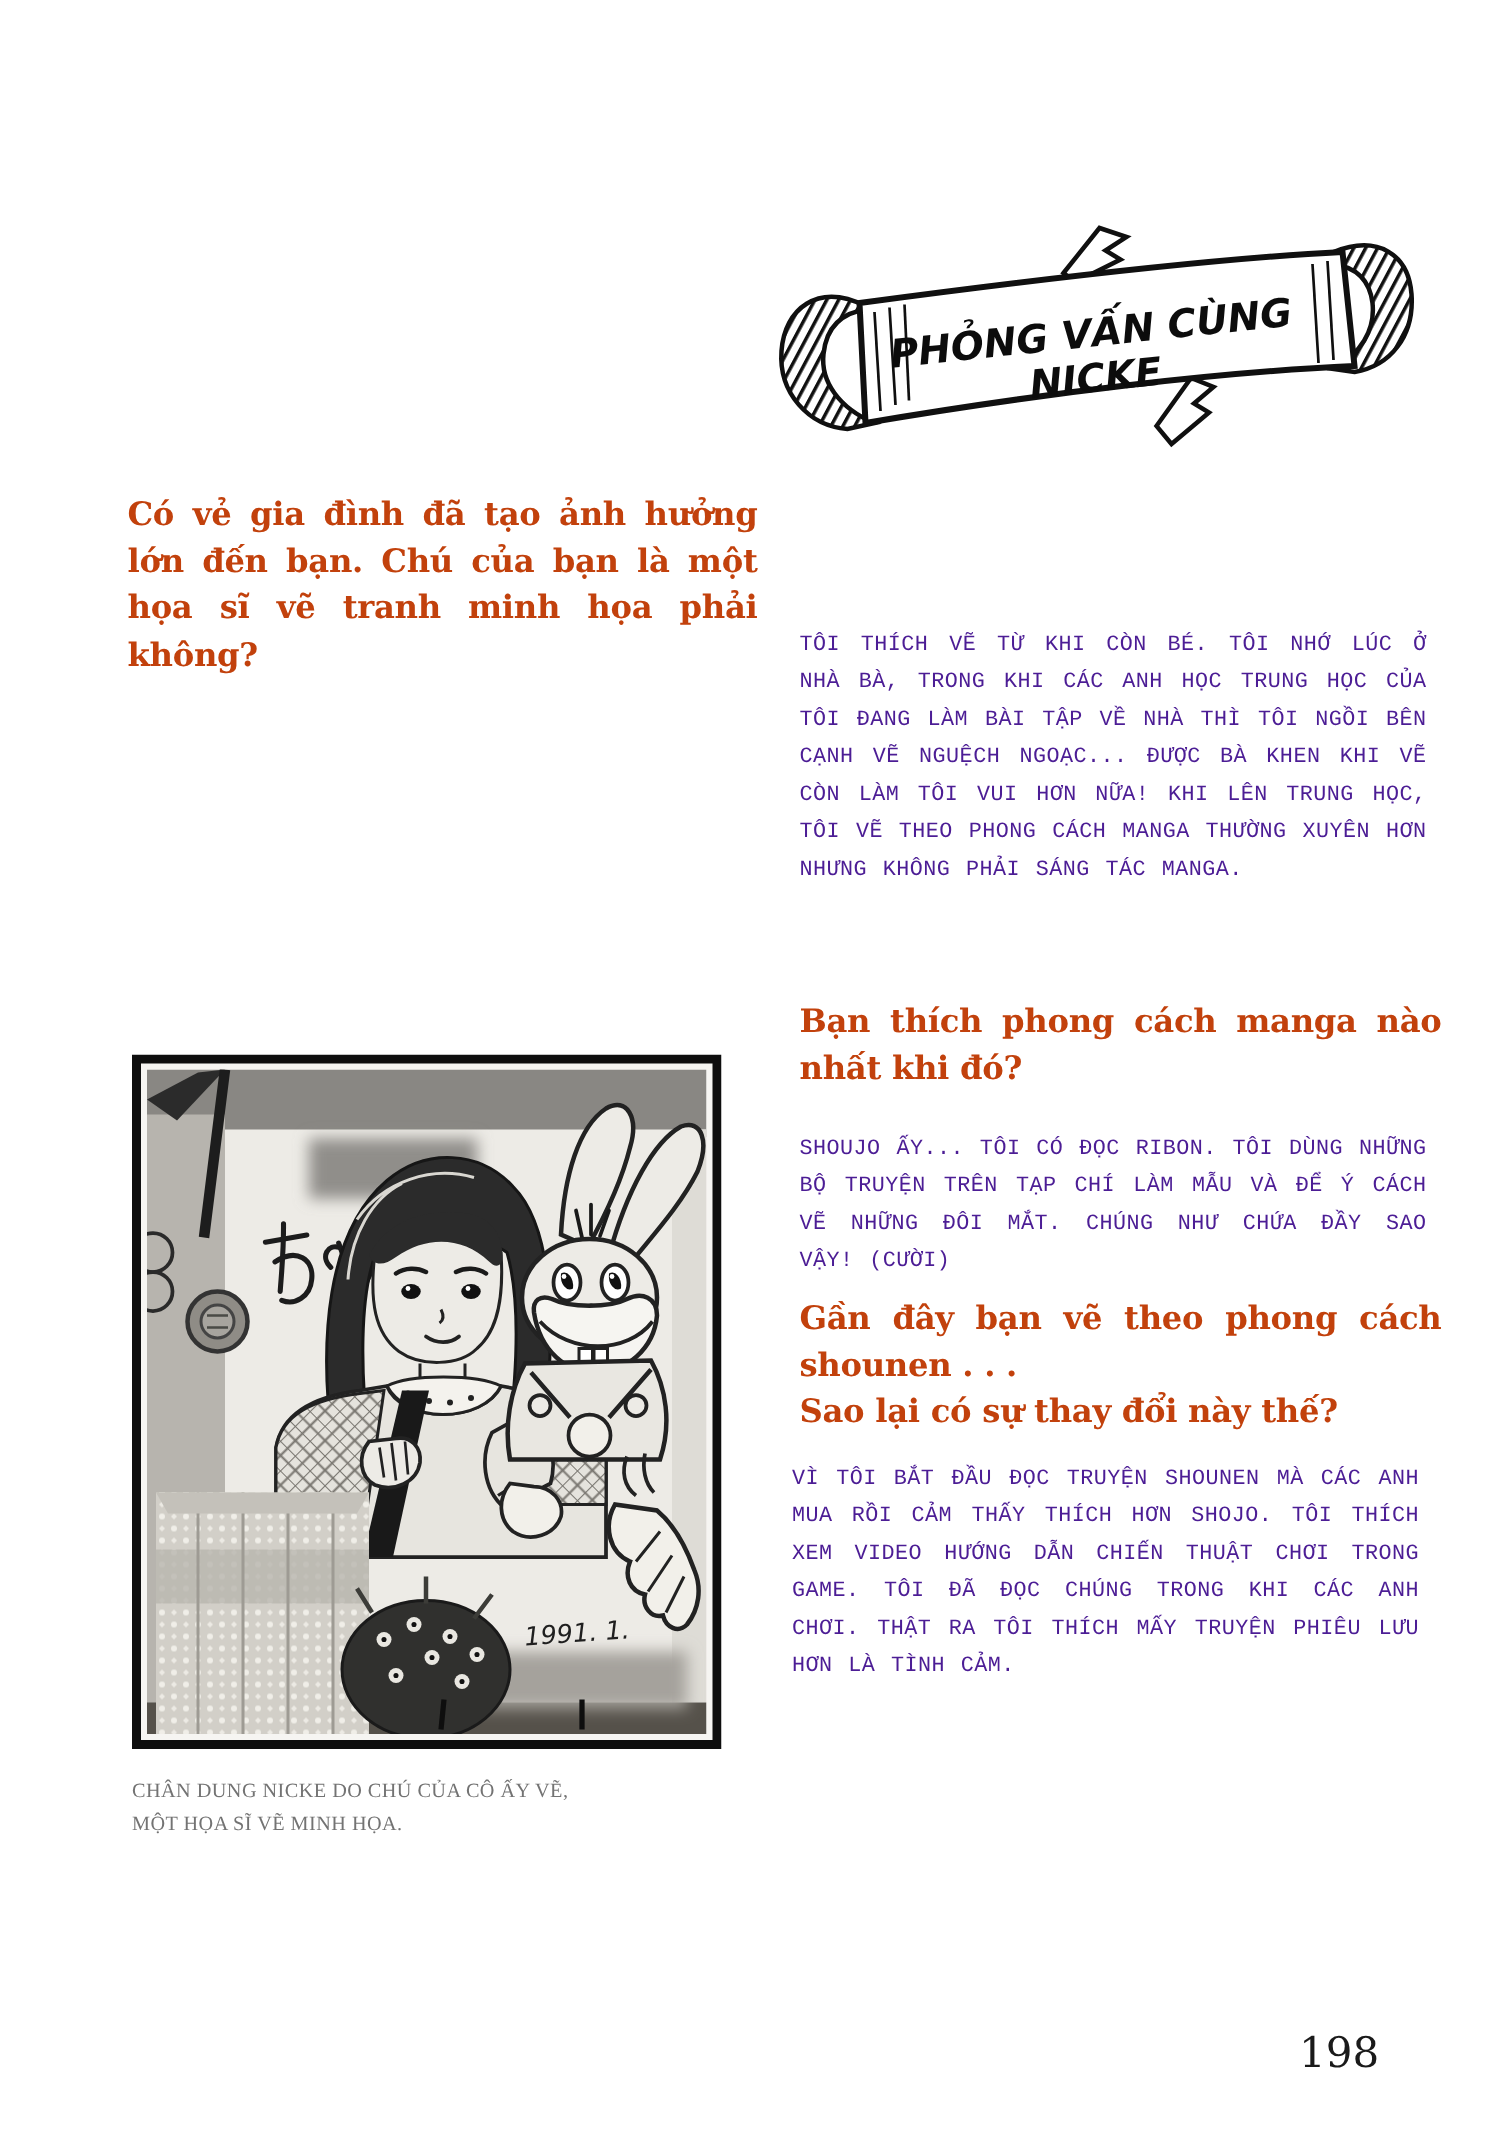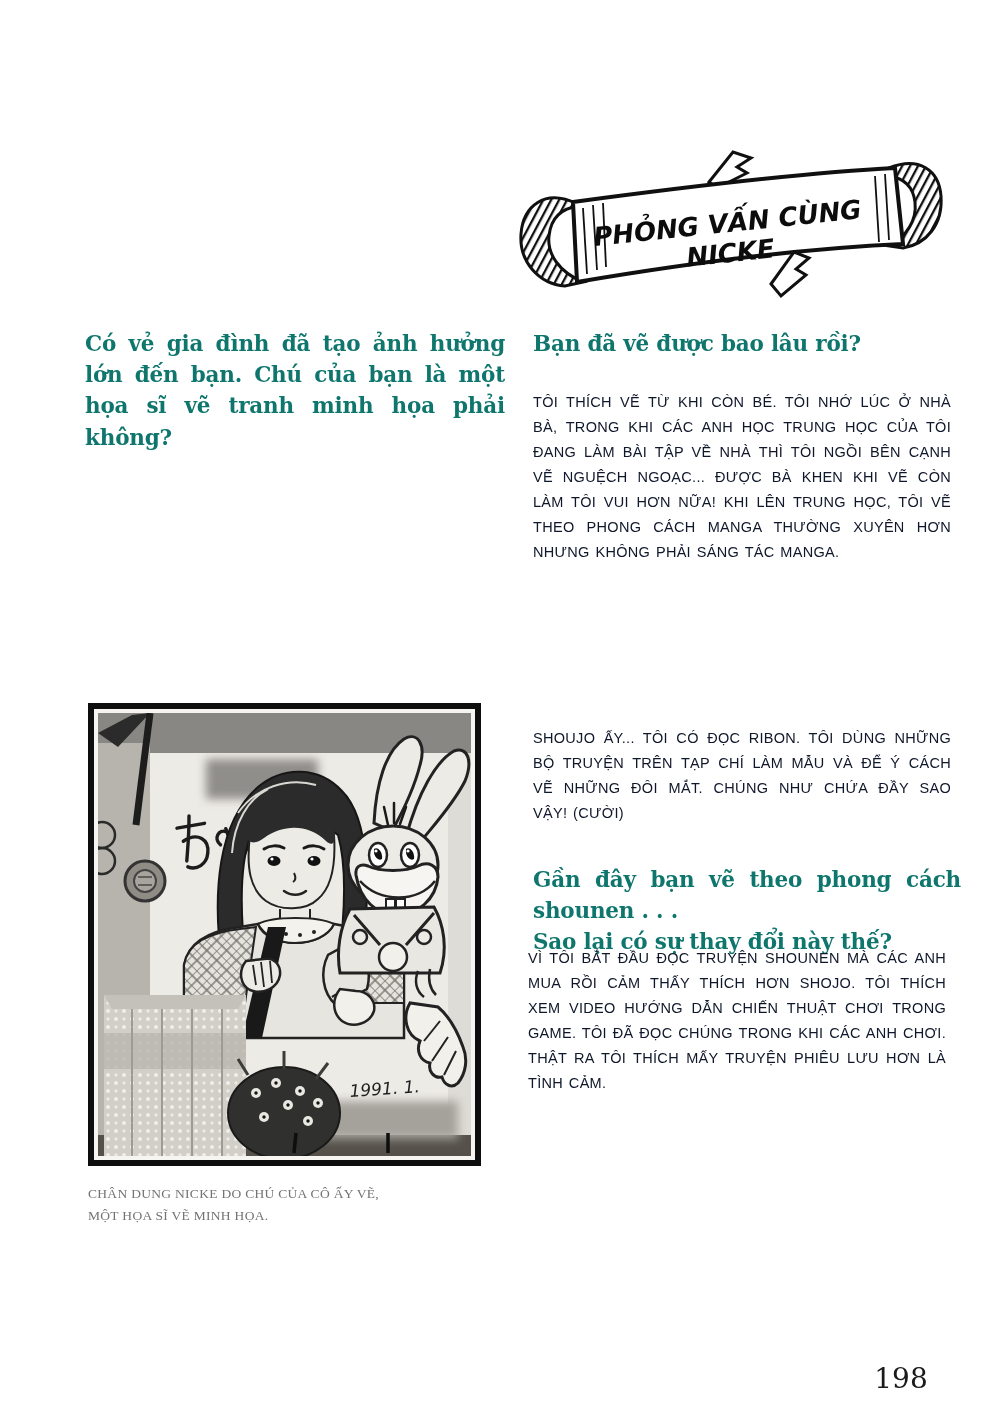--- a/index.html
+++ b/index.html
@@ -1,26 +1,26 @@
 <!DOCTYPE html>
 <html><head>
 <meta charset="utf-8">
 <style>
   html,body{margin:0;padding:0;background:#e9e9e9;}
   #page{position:relative;width:1000px;height:1424px;background:#ffffff;margin:0 auto;
         font-family:"DejaVu Sans",sans-serif;color:#242424;overflow:hidden;}
   .abs{position:absolute;}
   .q{font-family:"DejaVu Serif",serif;font-weight:700;font-size:21.5px;line-height:1.45;
-     color:#0f766e;text-align:justify;white-space:pre-line;letter-spacing:-0.2px;}
-  .a{font-family:Liberation Sans, sans-serif;font-size:14.5px;line-height:1.72;
-     letter-spacing:0.3px;word-spacing:1.5px;text-align:justify;color:#0f172a;}
+     color:#c2410c;text-align:justify;white-space:pre-line;letter-spacing:-0.2px;}
+  .a{font-family:Liberation Mono, monospace;font-size:14.5px;line-height:1.72;
+     letter-spacing:0.3px;word-spacing:1.5px;text-align:justify;color:#4c1d95;margin-top:28px;}
   .caption{font-size:13.5px;line-height:1.6;letter-spacing:0.3px;color:#737373;font-family:Liberation Serif, serif;}
   #banner-title{font-family:"DejaVu Sans",sans-serif;font-weight:700;font-style:italic;
      font-size:26px;color:#0c0c0c;text-align:center;transform:rotate(-6deg);letter-spacing:0px;}
-  #page-number{font-family:"DejaVu Serif",serif;font-size:28px;color:#1a1a1a;text-align:center;margin-top:10px;}
+  #page-number{font-family:"DejaVu Serif",serif;font-size:28px;color:#1a1a1a;text-align:left;}
   svg{display:block;}
 </style>
 </head>
 <body>
 
 <div id="page">
 
   <div class="abs" style="left:513px;top:150px;width:436px;height:172px;">
     <svg width="436" height="172" viewBox="0 0 436 172">
       <defs>
@@ -199,24 +199,24 @@
 
         <text x="262" y="394" transform="rotate(-4 262 394)" font-size="17" font-style="italic" font-family="DejaVu Sans, sans-serif" fill="#1f1f1f">1991. 1.</text>
         <path d="M208,430 L206,450 M300,430 L300,450" stroke="#0e0e0e" stroke-width="3.5"></path>
       </g>
     </svg>
   </div>
 
   <div class="abs caption" style="left:88px;top:1183px;width:400px;white-space:pre-line;">CHÂN DUNG NICKE DO CHÚ CỦA CÔ ẤY VẼ,
 MỘT HỌA SĨ VẼ MINH HỌA.</div>
 
-  <div class="abs q" style="left:533px;top:328px;width:425px;">Bạn đã vẽ được bao lâu rồi?</div>
 
   <div class="abs a" style="left:533px;top:390px;width:418px;">TÔI THÍCH VẼ TỪ KHI CÒN BÉ. TÔI NHỚ LÚC Ở NHÀ BÀ, TRONG KHI CÁC ANH HỌC TRUNG HỌC CỦA TÔI ĐANG LÀM BÀI TẬP VỀ NHÀ THÌ TÔI NGỒI BÊN CẠNH VẼ NGUỆCH NGOẠC... ĐƯỢC BÀ KHEN KHI VẼ CÒN LÀM TÔI VUI HƠN NỮA! KHI LÊN TRUNG HỌC, TÔI VẼ THEO PHONG CÁCH MANGA THƯỜNG XUYÊN HƠN NHƯNG KHÔNG PHẢI SÁNG TÁC MANGA.</div>
 
+  <div class="abs q" style="left:533px;top:666px;width:428px;">Bạn thích phong cách manga nào nhất khi đó?</div>
 
   <div class="abs q" style="left:533px;top:864px;width:428px;">Gần đây bạn vẽ theo phong cách shounen . . .
 Sao lại có sự thay đổi này thế?</div>
 
   <div class="abs a" style="left:533px;top:726px;width:418px;">SHOUJO ẤY... TÔI CÓ ĐỌC RIBON. TÔI DÙNG NHỮNG BỘ TRUYỆN TRÊN TẠP CHÍ LÀM MẪU VÀ ĐỂ Ý CÁCH VẼ NHỮNG ĐÔI MẮT. CHÚNG NHƯ CHỨA ĐẦY SAO VẬY! (CƯỜI)</div>
 
   <div class="abs a" style="left:528px;top:946px;width:418px;">VÌ TÔI BẮT ĐẦU ĐỌC TRUYỆN SHOUNEN MÀ CÁC ANH MUA RỒI CẢM THẤY THÍCH HƠN SHOJO. TÔI THÍCH XEM VIDEO HƯỚNG DẪN CHIẾN THUẬT CHƠI TRONG GAME. TÔI ĐÃ ĐỌC CHÚNG TRONG KHI CÁC ANH CHƠI. THẬT RA TÔI THÍCH MẤY TRUYỆN PHIÊU LƯU HƠN LÀ TÌNH CẢM.</div>
 
   <div id="page-number" class="abs" style="left:866px;top:1352px;width:70px;">198</div>
 </div>

